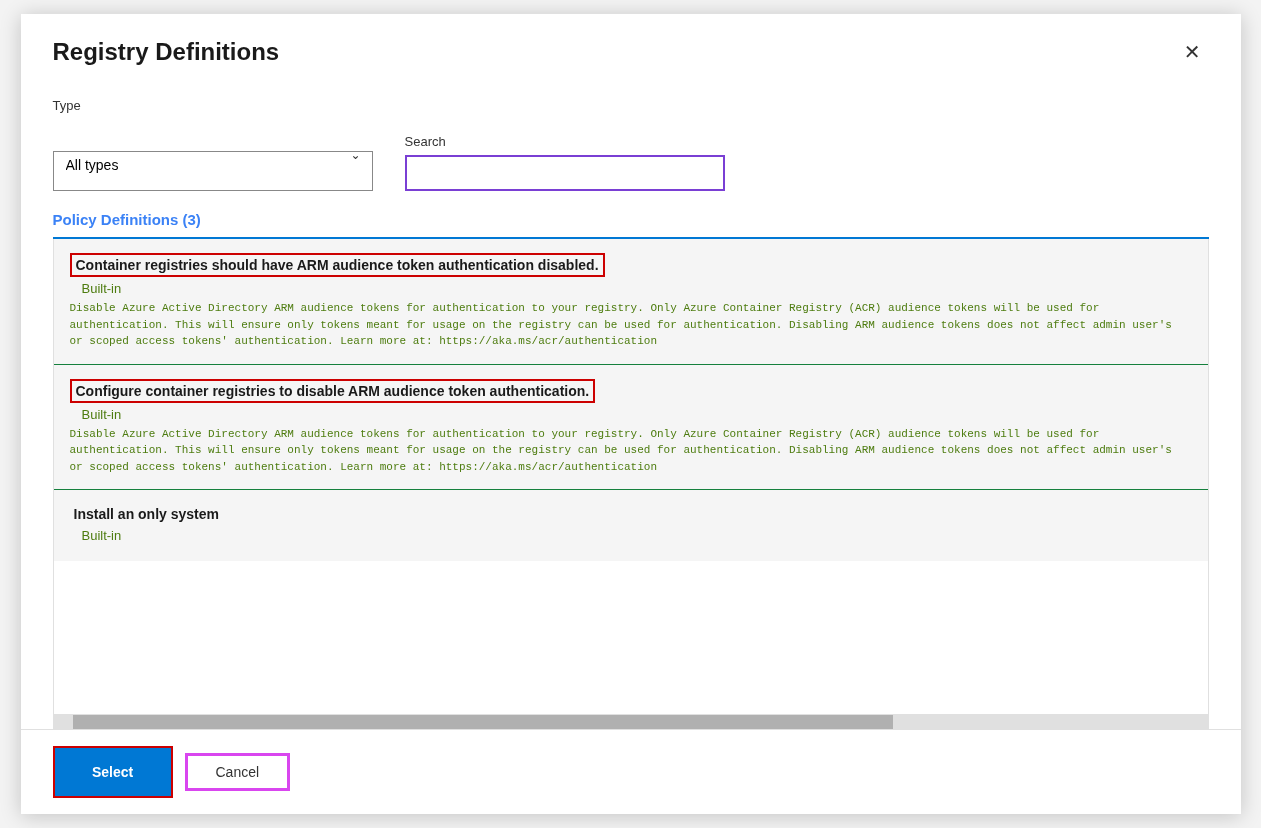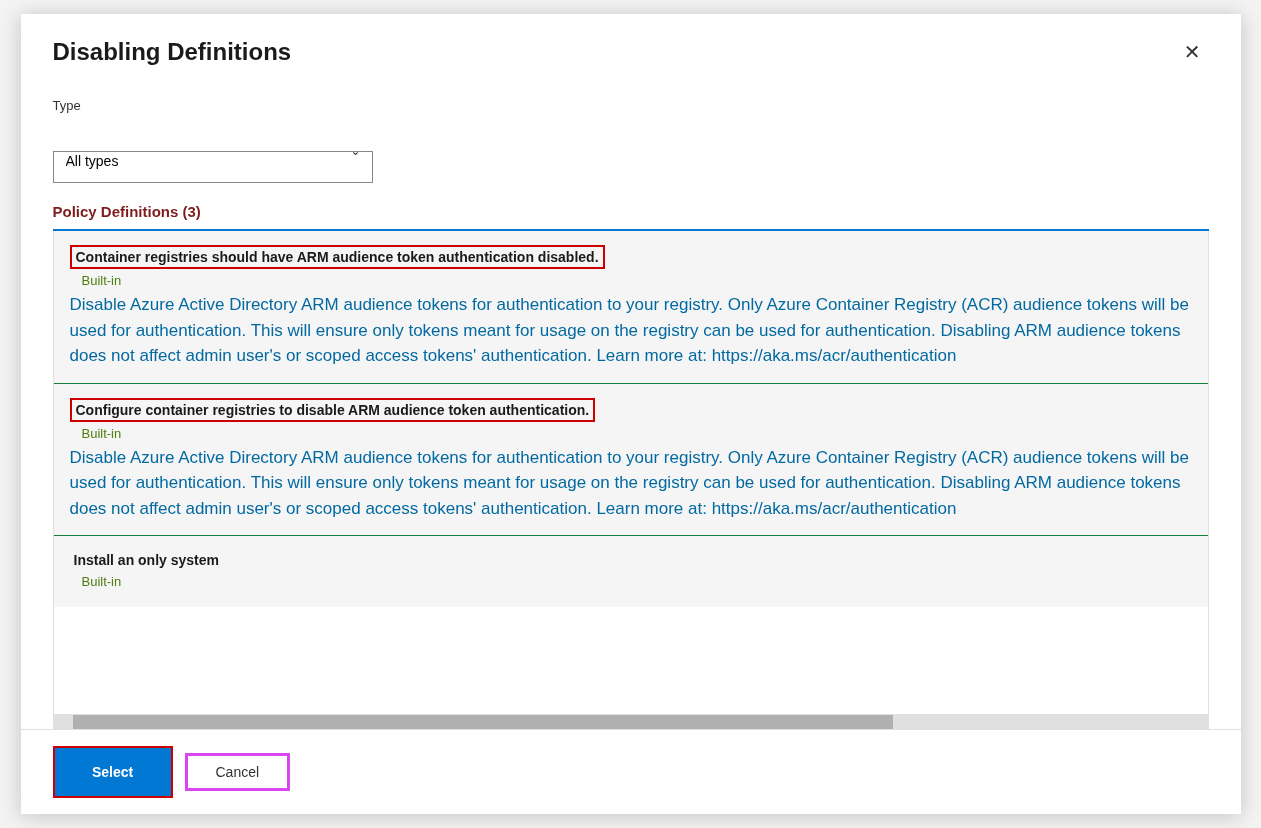--- a/index.html
+++ b/index.html
@@ -63,21 +63,21 @@
     .filter-label {
       font-size: 13px;
       color: #333;
     }
     .select-wrapper {
       position: relative;
       width: 320px;
     }
     .select-wrapper select {
       width: 100%;
-      height: 32px;
+      height: 40px;
       border: 1px solid #888;
       padding: 0 36px 12px 12px;
       font-size: 14px;
       background: #fff;
       cursor: pointer;
       appearance: none;
       margin-top: 32px;
       -webkit-appearance: none;
     }
     .select-arrow {
@@ -98,21 +98,21 @@
       outline: none;
     }
     .section-header {
       padding-bottom: 8px;
       border-bottom: 2px solid #0078d4;
       margin-bottom: 0;
     }
     .section-title {
       font-size: 15px;
       font-weight: 600;
-      color: #7f1d1d;
+      color: #3b82f6;
     }
     .list-container {
       flex: 1;
       overflow-y: auto;
       overflow-x: auto;
       border: 1px solid #e0e0e0;
       border-top: none;
       position: relative;
     }
     .list-item {
@@ -131,25 +131,26 @@
       border: 2px solid #c00;
       padding: 2px 4px;
     }
     .list-item-type {
       font-size: 13px;
       color: #4d7c0f;
       margin-bottom: 4px;
       margin-left: 12px;
     }
     .list-item-desc {
-      font-size: 17px;
-      color: #0369a1;
+      font-size: 11px;
+      color: #4d7c0f;
       line-height: 1.5;
       overflow: hidden;
       max-height: 80px;
+      font-family: Liberation Mono, monospace;
     }
     .list-item-no-border .list-item-title {
       border: none;
       font-weight: 700;
     }
     .dialog-footer {
       padding: 16px 32px;
       display: flex;
       gap: 12px;
       align-items: center;
@@ -195,38 +196,42 @@
       flex-direction: column;
       overflow: hidden;
     }
   </style>
 </head>
 <body>
 
 <div class="dialog">
 
   <div class="dialog-header">
-    <h1 class="dialog-title">Disabling Definitions</h1>
+    <h1 class="dialog-title">Registry Definitions</h1>
     <button class="close-btn">✕</button>
   </div>
 
   <div class="dialog-body">
 
     <div class="filters-row">
       <div class="filter-group">
         <label class="filter-label">Type</label>
         <div class="select-wrapper">
           <select>
             <option>All types</option>
             <option>Built-in</option>
             <option>Custom</option>
           </select>
           <span class="select-arrow">⌄</span>
         </div>
       </div>
+      <div class="filter-group">
+        <label class="filter-label">Search</label>
+        <input class="search-input" type="text" value="" style="">
+      </div>
     </div>
 
     <div class="section-header">
       <span class="section-title">
         <span>Policy Definitions</span>
         <span>(3)</span>
       </span>
     </div>
 
     <div class="list-scroll-wrap">

